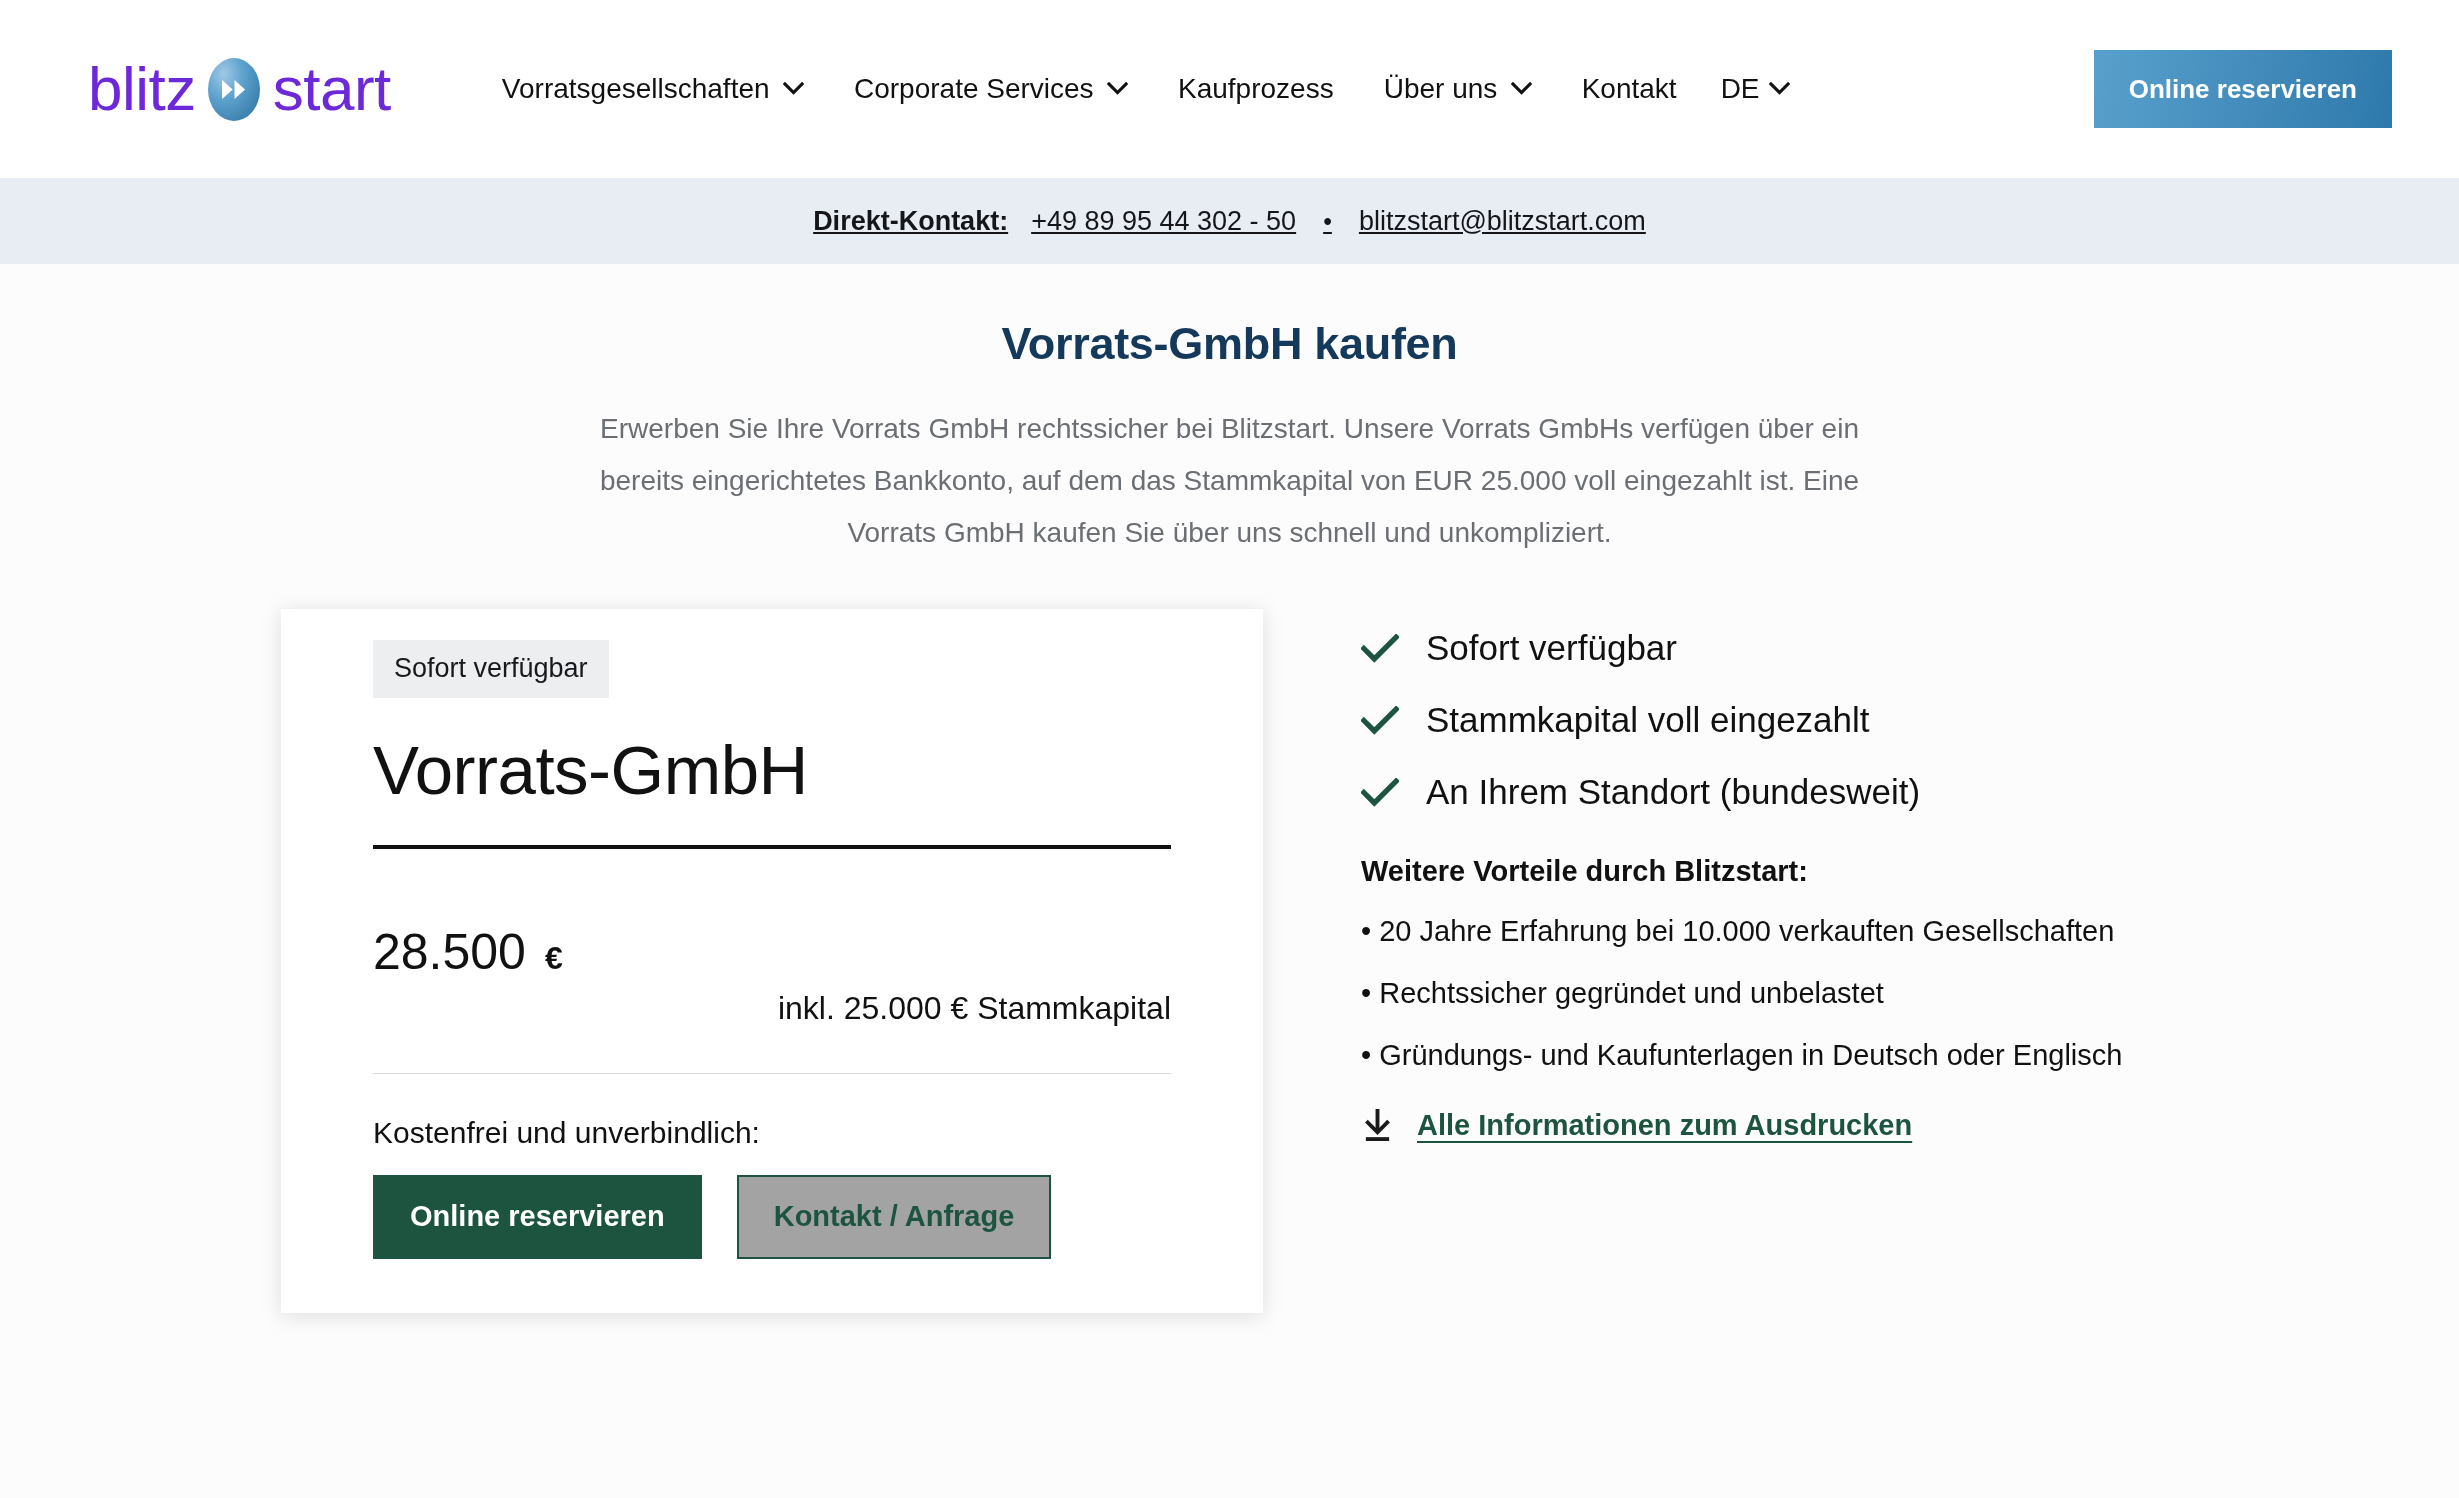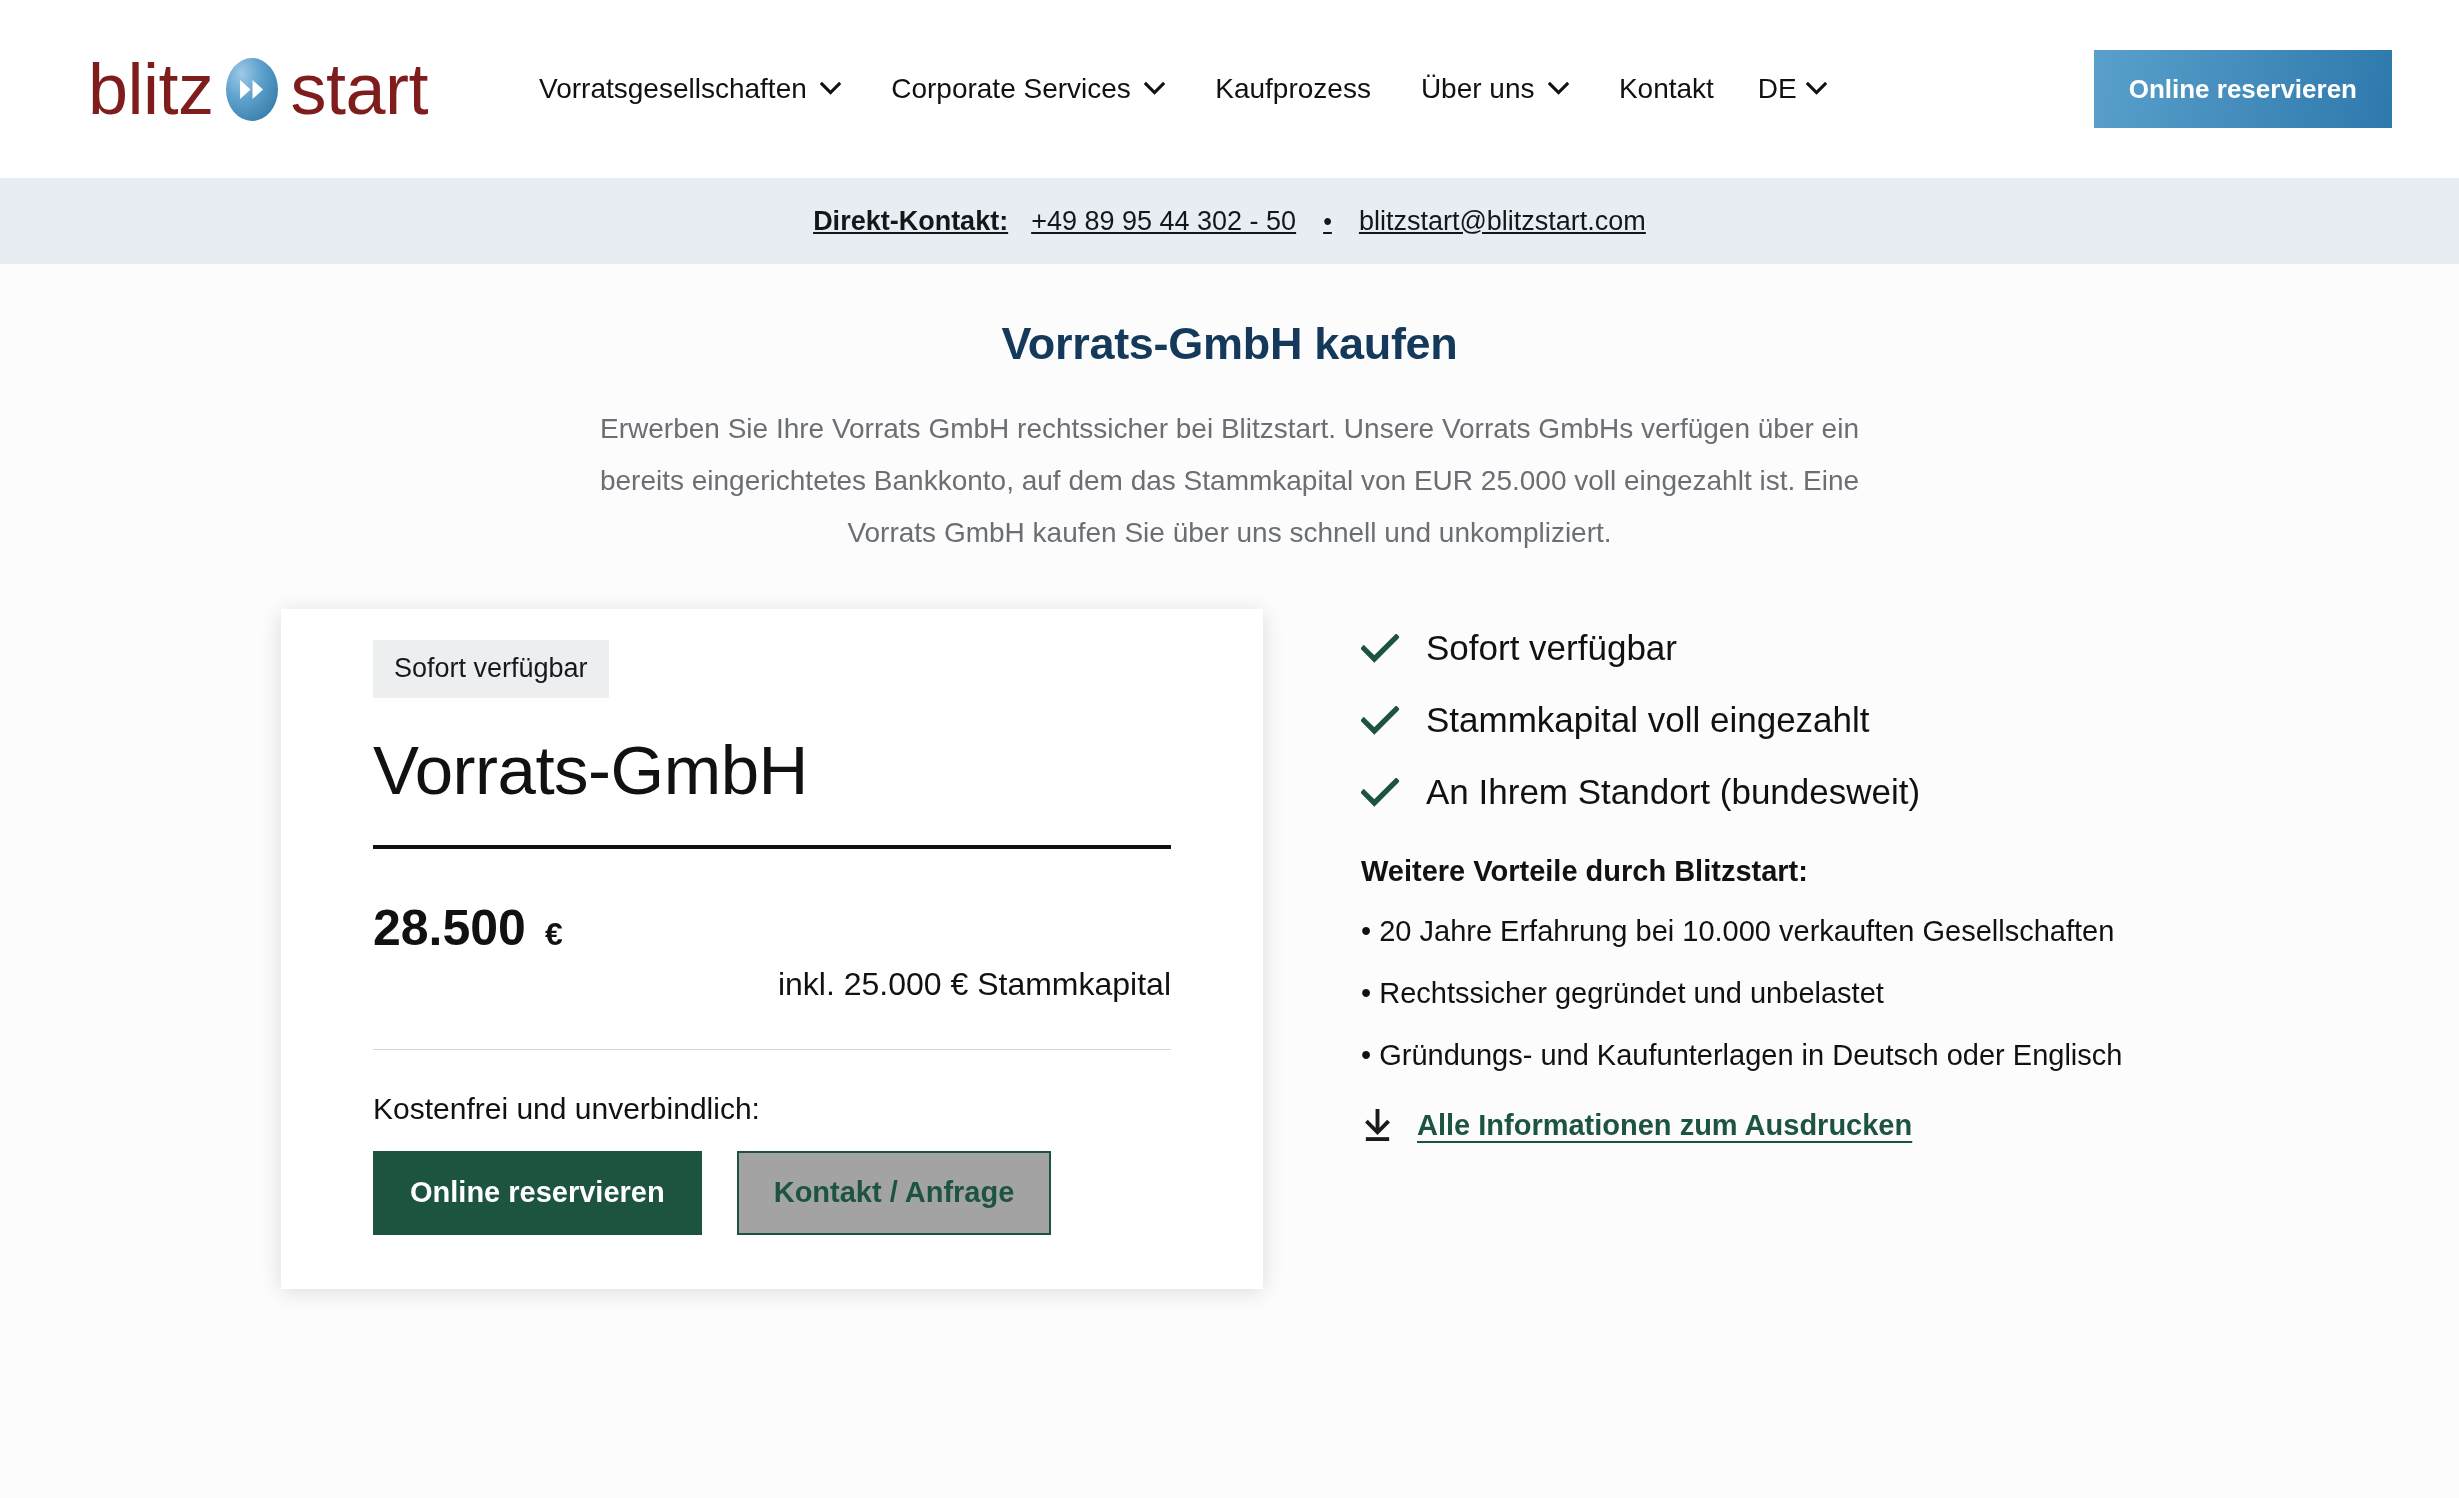--- a/index.html
+++ b/index.html
@@ -23,23 +23,23 @@
     box-sizing: border-box;
     padding: 0 67px 0 88px;
   }
   .logo {
     display: flex;
     align-items: center;
     flex: 0 0 auto;
     margin-right: 86px;
   }
   .logo-text {
-    font-size: 72px;
+    font-size: 62px;
     font-weight: 400;
-    color: #7f1d1d;
+    color: #6d28d9;
     letter-spacing: -0.5px;
     line-height: 1;
   }
   .logo-mark {
     width: 52px;
     height: 63px;
     margin: 0 12.5px;
     border-radius: 50%;
     background: radial-gradient(ellipse at 30% 25%, #9fc9e6 0%, #5ea2ce 38%, #2a6f9e 100%);
     display: flex;
@@ -163,22 +163,23 @@
     border-top: 4.8px solid #111111;
     margin: 35px 0 0 0;
   }
   .price-row {
     display: flex;
     align-items: baseline;
     margin-top: 50px;
   }
   .price-amount {
     font-size: 50px;
-    font-weight: bold;
-    color: #111111;
+    font-weight: normal;
+    color: #111111;
+    margin-top: 24px;
   }
   .price-currency {
     font-size: 32px;
     font-weight: bold;
     color: #111111;
     margin-left: 19px;
   }
   .price-note {
     font-size: 32px;
     color: #111111;

